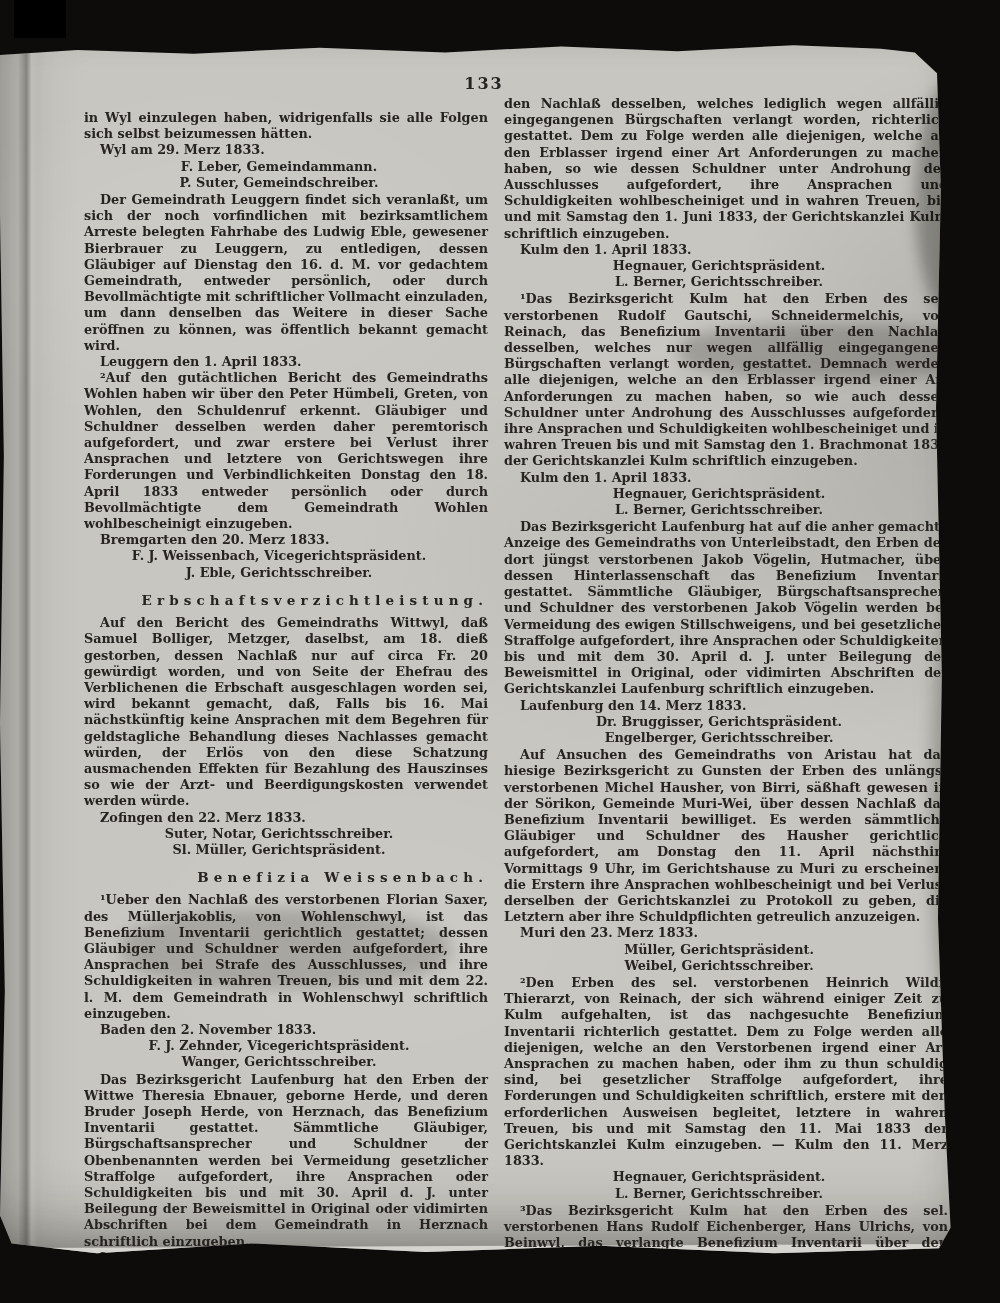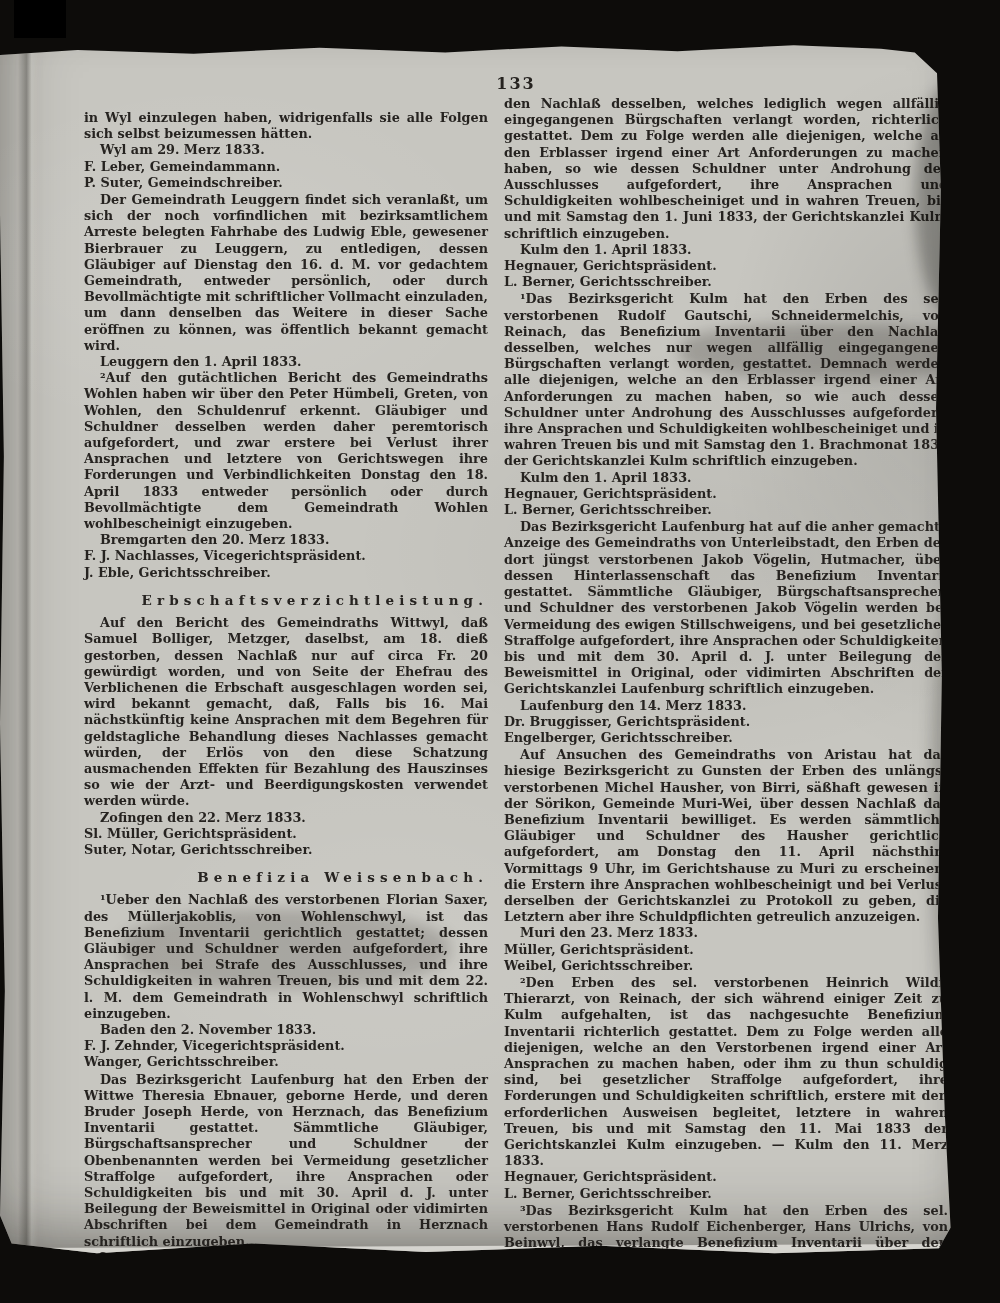--- a/index.html
+++ b/index.html
@@ -43,32 +43,32 @@
     background:#dddcd6;transform:rotate(-0.25deg);opacity:0.9;
   }
   .stain{position:absolute;pointer-events:none;filter:blur(7px);border-radius:50%;}
   .stain-top-right{left:915px;top:40px;width:70px;height:230px;background:rgba(10,10,8,0.30);}
   .stain-right-streak{left:680px;top:280px;width:300px;height:55px;background:rgba(35,32,26,0.25);border-radius:40%;}
   .stain-left-mid{left:120px;top:865px;width:330px;height:80px;background:rgba(35,32,26,0.20);border-radius:45%;}
   .stain-right-low{left:930px;top:560px;width:45px;height:420px;background:rgba(15,14,10,0.18);}
 
   .page-number{
     position:absolute;left:0;top:30px;width:100%;text-align:center;
-    font-size:16px;font-weight:bold;letter-spacing:2px;color:#262320;padding-left:32px;
+    font-size:16px;font-weight:bold;letter-spacing:2px;color:#262320;
   }
   .col{
     position:absolute;color:#262320;font-size:12.8px;line-height:16.2px;
     font-weight:bold;text-align:justify;hyphens:auto;-webkit-hyphens:auto;
   }
   .col-left{left:84px;top:66px;width:404px;}
   .col-right{left:498px;top:52px;width:444px;margin-left:6px;}
   .para{margin:0;text-indent:16px;}
   .cont{text-indent:0;}
   .dateline{margin:0;text-indent:16px;text-align:left;}
-  .signature{text-align:left;padding-right:14px;margin:0 0 1px 0;}
+  .signature{text-align:center;padding-right:14px;margin:0 0 1px 0;}
   .sig-line{white-space:nowrap;}
   .heading{
     margin:11px 0 7px 0;text-align:right;text-indent:0;
     letter-spacing:0.38em;font-size:13.5px;font-weight:bold;
   }
 </style>
 </head>
 <body>
 
 <div class="scan-dark-patch" style="left:14px;top:0;width:52px;height:38px;background:#000;"></div>
@@ -84,29 +84,29 @@
     <p class="dateline">Wyl am 29. Merz 1833.</p>
     <div class="signature">
       <div class="sig-line">F. Leber, Gemeindammann.</div>
       <div class="sig-line">P. Suter, Gemeindschreiber.</div>
     </div>
     <p class="para">Der Gemeindrath Leuggern findet sich veranlaßt, um sich der noch vorfindlichen mit bezirksamtlichem Arreste belegten Fahrhabe des Ludwig Eble, gewesener Bierbrauer zu Leuggern, zu entledigen, dessen Gläubiger auf Dienstag den 16. d. M. vor gedachtem Gemeindrath, entweder persönlich, oder durch Bevollmächtigte mit schriftlicher Vollmacht einzuladen, um dann denselben das Weitere in dieser Sache eröffnen zu können, was öffentlich bekannt gemacht wird.</p>
     <p class="dateline">Leuggern den 1. April 1833.</p>
     <p class="para">²Auf den gutächtlichen Bericht des Gemeindraths Wohlen haben wir über den Peter Hümbeli, Greten, von Wohlen, den Schuldenruf erkennt. Gläubiger und Schuldner desselben werden daher peremtorisch aufgefordert, und zwar erstere bei Verlust ihrer Ansprachen und letztere von Gerichtswegen ihre Forderungen und Verbindlichkeiten Donstag den 18. April 1833 entweder persönlich oder durch Bevollmächtigte dem Gemeindrath Wohlen wohlbescheinigt einzugeben.</p>
     <p class="dateline">Bremgarten den 20. Merz 1833.</p>
     <div class="signature">
-      <div class="sig-line">F. J. Nachlasses, Vicegerichtspräsident.</div>
+      <div class="sig-line">F. J. Weissenbach, Vicegerichtspräsident.</div>
       <div class="sig-line">J. Eble, Gerichtsschreiber.</div>
     </div>
     <p class="heading">Erbschaftsverzichtleistung.</p>
     <p class="para">Auf den Bericht des Gemeindraths Wittwyl, daß Samuel Bolliger, Metzger, daselbst, am 18. dieß gestorben, dessen Nachlaß nur auf circa Fr. 20 gewürdigt worden, und von Seite der Ehefrau des Verblichenen die Erbschaft ausgeschlagen worden sei, wird bekannt gemacht, daß, Falls bis 16. Mai nächstkünftig keine Ansprachen mit dem Begehren für geldstagliche Behandlung dieses Nachlasses gemacht würden, der Erlös von den diese Schatzung ausmachenden Effekten für Bezahlung des Hauszinses so wie der Arzt- und Beerdigungskosten verwendet werden würde.</p>
     <p class="dateline">Zofingen den 22. Merz 1833.</p>
     <div class="signature">
+      <div class="sig-line">Suter, Notar, Gerichtsschreiber.</div>
       <div class="sig-line">Sl. Müller, Gerichtspräsident.</div>
-      <div class="sig-line">Suter, Notar, Gerichtsschreiber.</div>
     </div>
     <p class="heading">Benefizia Weissenbach.</p>
     <p class="para">¹Ueber den Nachlaß des verstorbenen Florian Saxer, des Müllerjakoblis, von Wohlenschwyl, ist das Benefizium Inventarii gerichtlich gestattet; dessen Gläubiger und Schuldner werden aufgefordert, ihre Ansprachen bei Strafe des Ausschlusses, und ihre Schuldigkeiten in wahren Treuen, bis und mit dem 22. l. M. dem Gemeindrath in Wohlenschwyl schriftlich einzugeben.</p>
     <p class="dateline">Baden den 2. November 1833.</p>
     <div class="signature">
       <div class="sig-line">F. J. Zehnder, Vicegerichtspräsident.</div>
       <div class="sig-line">Wanger, Gerichtsschreiber.</div>
     </div>
     <p class="para">Das Bezirksgericht Laufenburg hat den Erben der Wittwe Theresia Ebnauer, geborne Herde, und deren Bruder Joseph Herde, von Herznach, das Benefizium Inventarii gestattet. Sämmtliche Gläubiger, Bürgschaftsansprecher und Schuldner der Obenbenannten werden bei Vermeidung gesetzlicher Straffolge aufgefordert, ihre Ansprachen oder Schuldigkeiten bis und mit 30. April d. J. unter Beilegung der Beweismittel in Original oder vidimirten Abschriften bei dem Gemeindrath in Herznach schriftlich einzugeben.</p>
     <p class="dateline">Laufenburg den 14. Merz 1833.</p>

